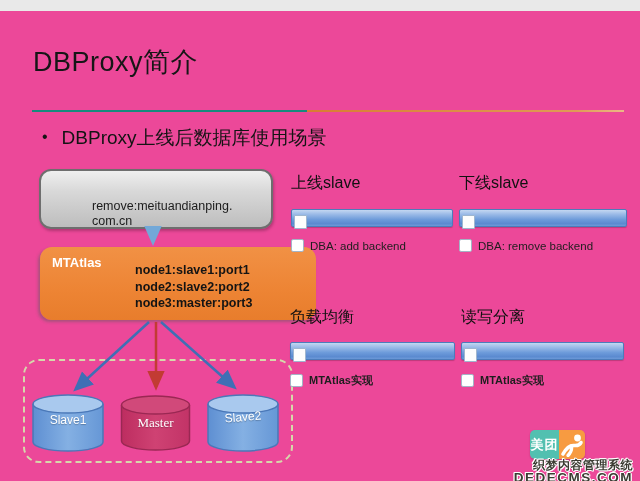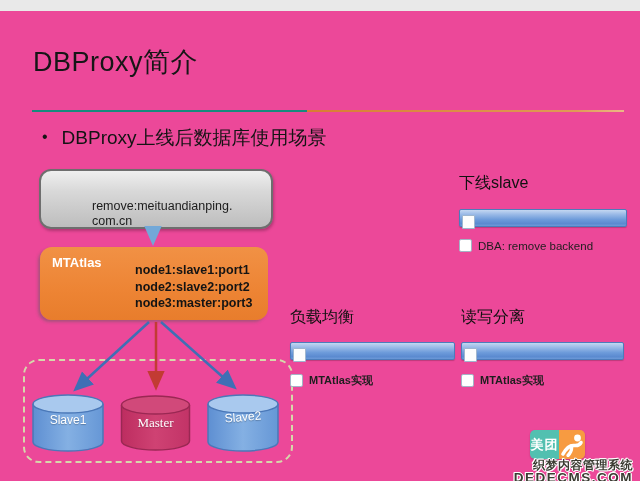--- a/index.html
+++ b/index.html
@@ -29,21 +29,21 @@
     position:absolute; left:39px; top:158px; width:234px; height:60px;
     border-radius:12px; border:2px solid #6e6e6e;
     background:linear-gradient(to bottom, #efefef 0%, #d9d9d9 35%, #bdbdbd 100%);
     box-shadow:1px 2px 3px rgba(0,0,0,0.25);
   }
   .app-title { position:absolute; left:9px; top:4px; font-size:15px; color:#161616; }
   .app-line1 { position:absolute; left:51px; top:28px; font-size:12.5px; color:#1c1c1c; }
   .app-line2 { position:absolute; left:51px; top:43px; font-size:12.5px; color:#1c1c1c; }
 
   .mtatlas-box {
-    position:absolute; left:40px; top:236px; width:228px; height:73px;
+    position:absolute; left:40px; top:236px; width:276px; height:73px;
     border-radius:12px; background:linear-gradient(to bottom,#f19145 0%, #ed8434 60%, #e87d2c 100%);
     box-shadow:-2px 2px 3px rgba(90,90,90,0.45);
   }
   .mtatlas-title { position:absolute; left:12px; top:8px; font-size:13px; font-weight:bold; color:#ffffff; }
   .mtatlas-nodes { position:absolute; left:95px; top:15px; font-size:12.5px; font-weight:bold; color:#141414; line-height:16.5px; }
 
   .dashed-box {
     position:absolute; left:23px; top:348px; width:270px; height:104px;
     border:2px dashed #d6d9ab; border-radius:16px; background:transparent;
   }
@@ -169,20 +169,30 @@
     <g>
       <path d="M208,243 L208,281 A35,9 0 0 0 278,281 L278,243" fill="url(#cylBlue)" stroke="#4a78b8" stroke-width="1.5"></path>
       <ellipse cx="243" cy="243" rx="35" ry="9" fill="#a9c9ee" stroke="#4a78b8" stroke-width="1.5"></ellipse>
     </g>
   </svg>
 
   <div class="db-label" style="left:33px; top:402px; width:70px;">Slave1</div>
   <div class="db-label master" style="left:121px; top:404px; width:69px;">Master</div>
   <div class="db-label slave2" style="left:208px; top:399px; width:70px;">Slave2</div>
 
+  <div class="panel" style="left:291px; top:162px; width:162px;">
+    <div class="panel-title">上线slave</div>
+    <div class="bar">
+      <div class="bar-box"></div>
+    </div>
+    <div class="item-row">
+      <span class="checkbox"></span>
+      <span class="item-label">DBA: add backend</span>
+    </div>
+  </div>
 
   <div class="panel" style="left:459px; top:162px; width:168px;">
     <div class="panel-title">下线slave</div>
     <div class="bar">
       <div class="bar-box"></div>
     </div>
     <div class="item-row">
       <span class="checkbox"></span>
       <span class="item-label">DBA: remove backend</span>
     </div>

